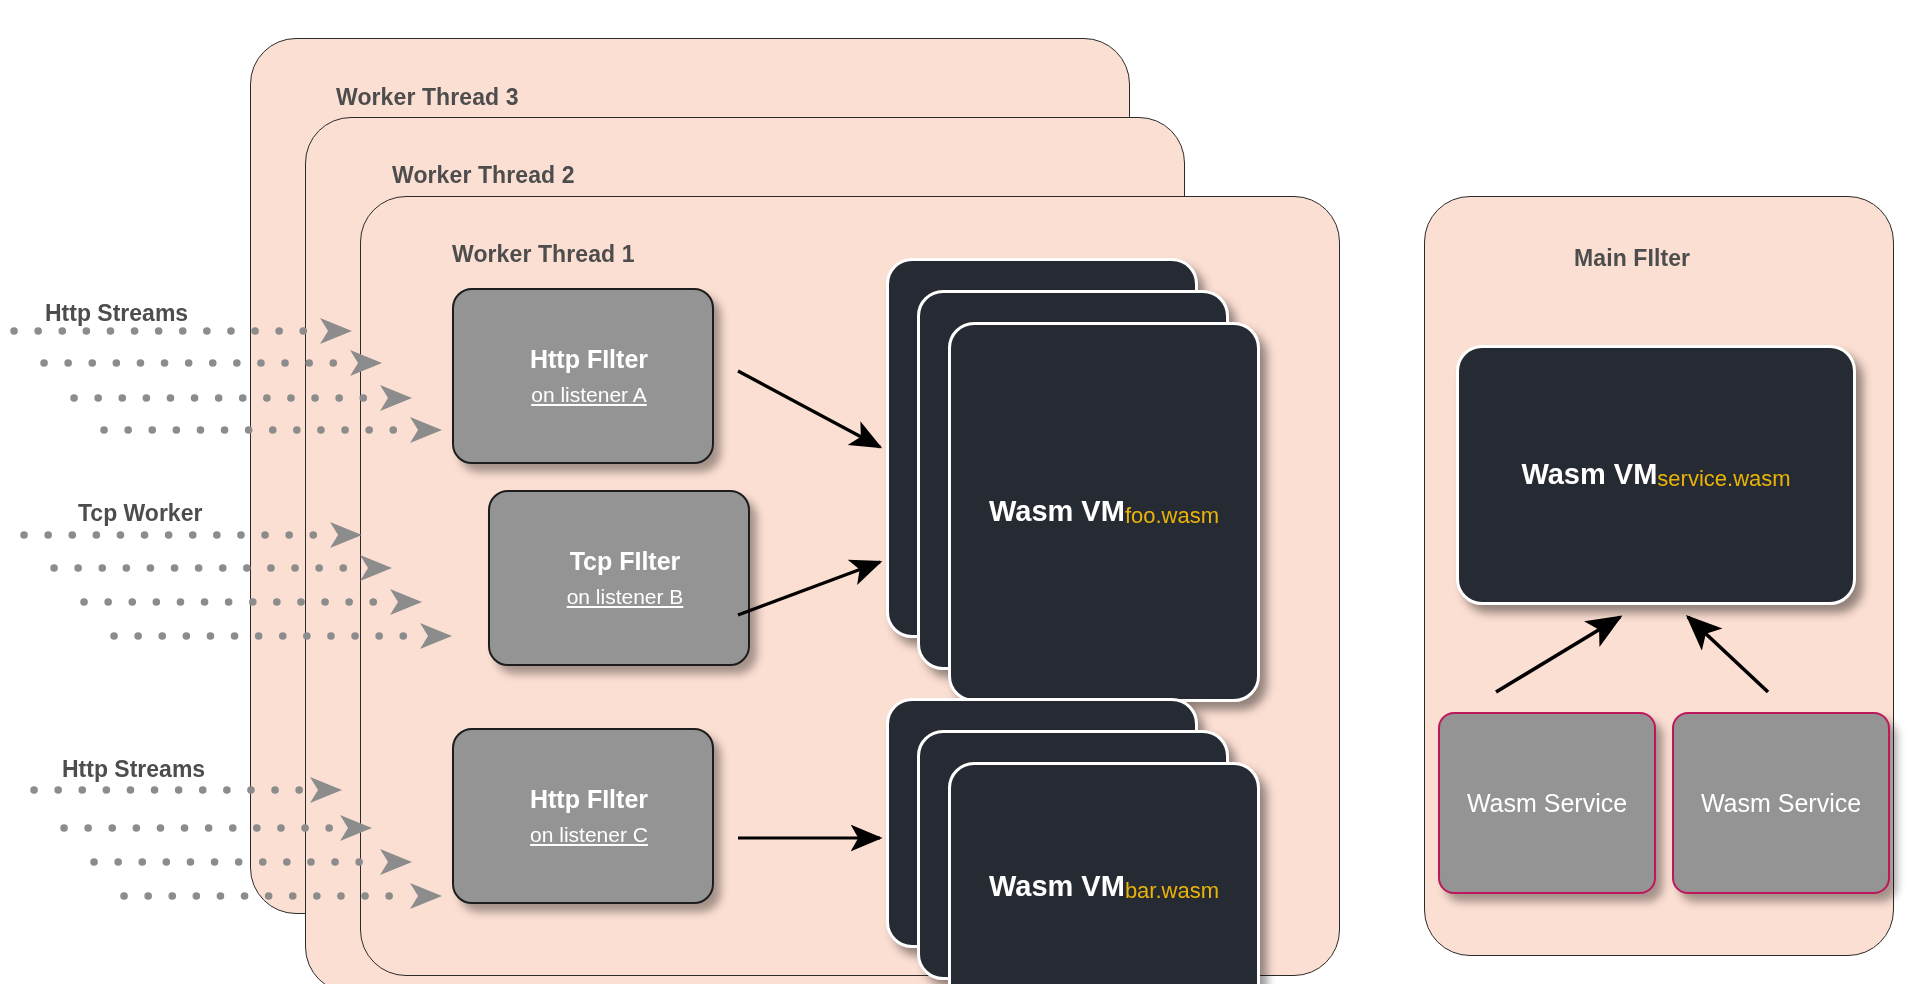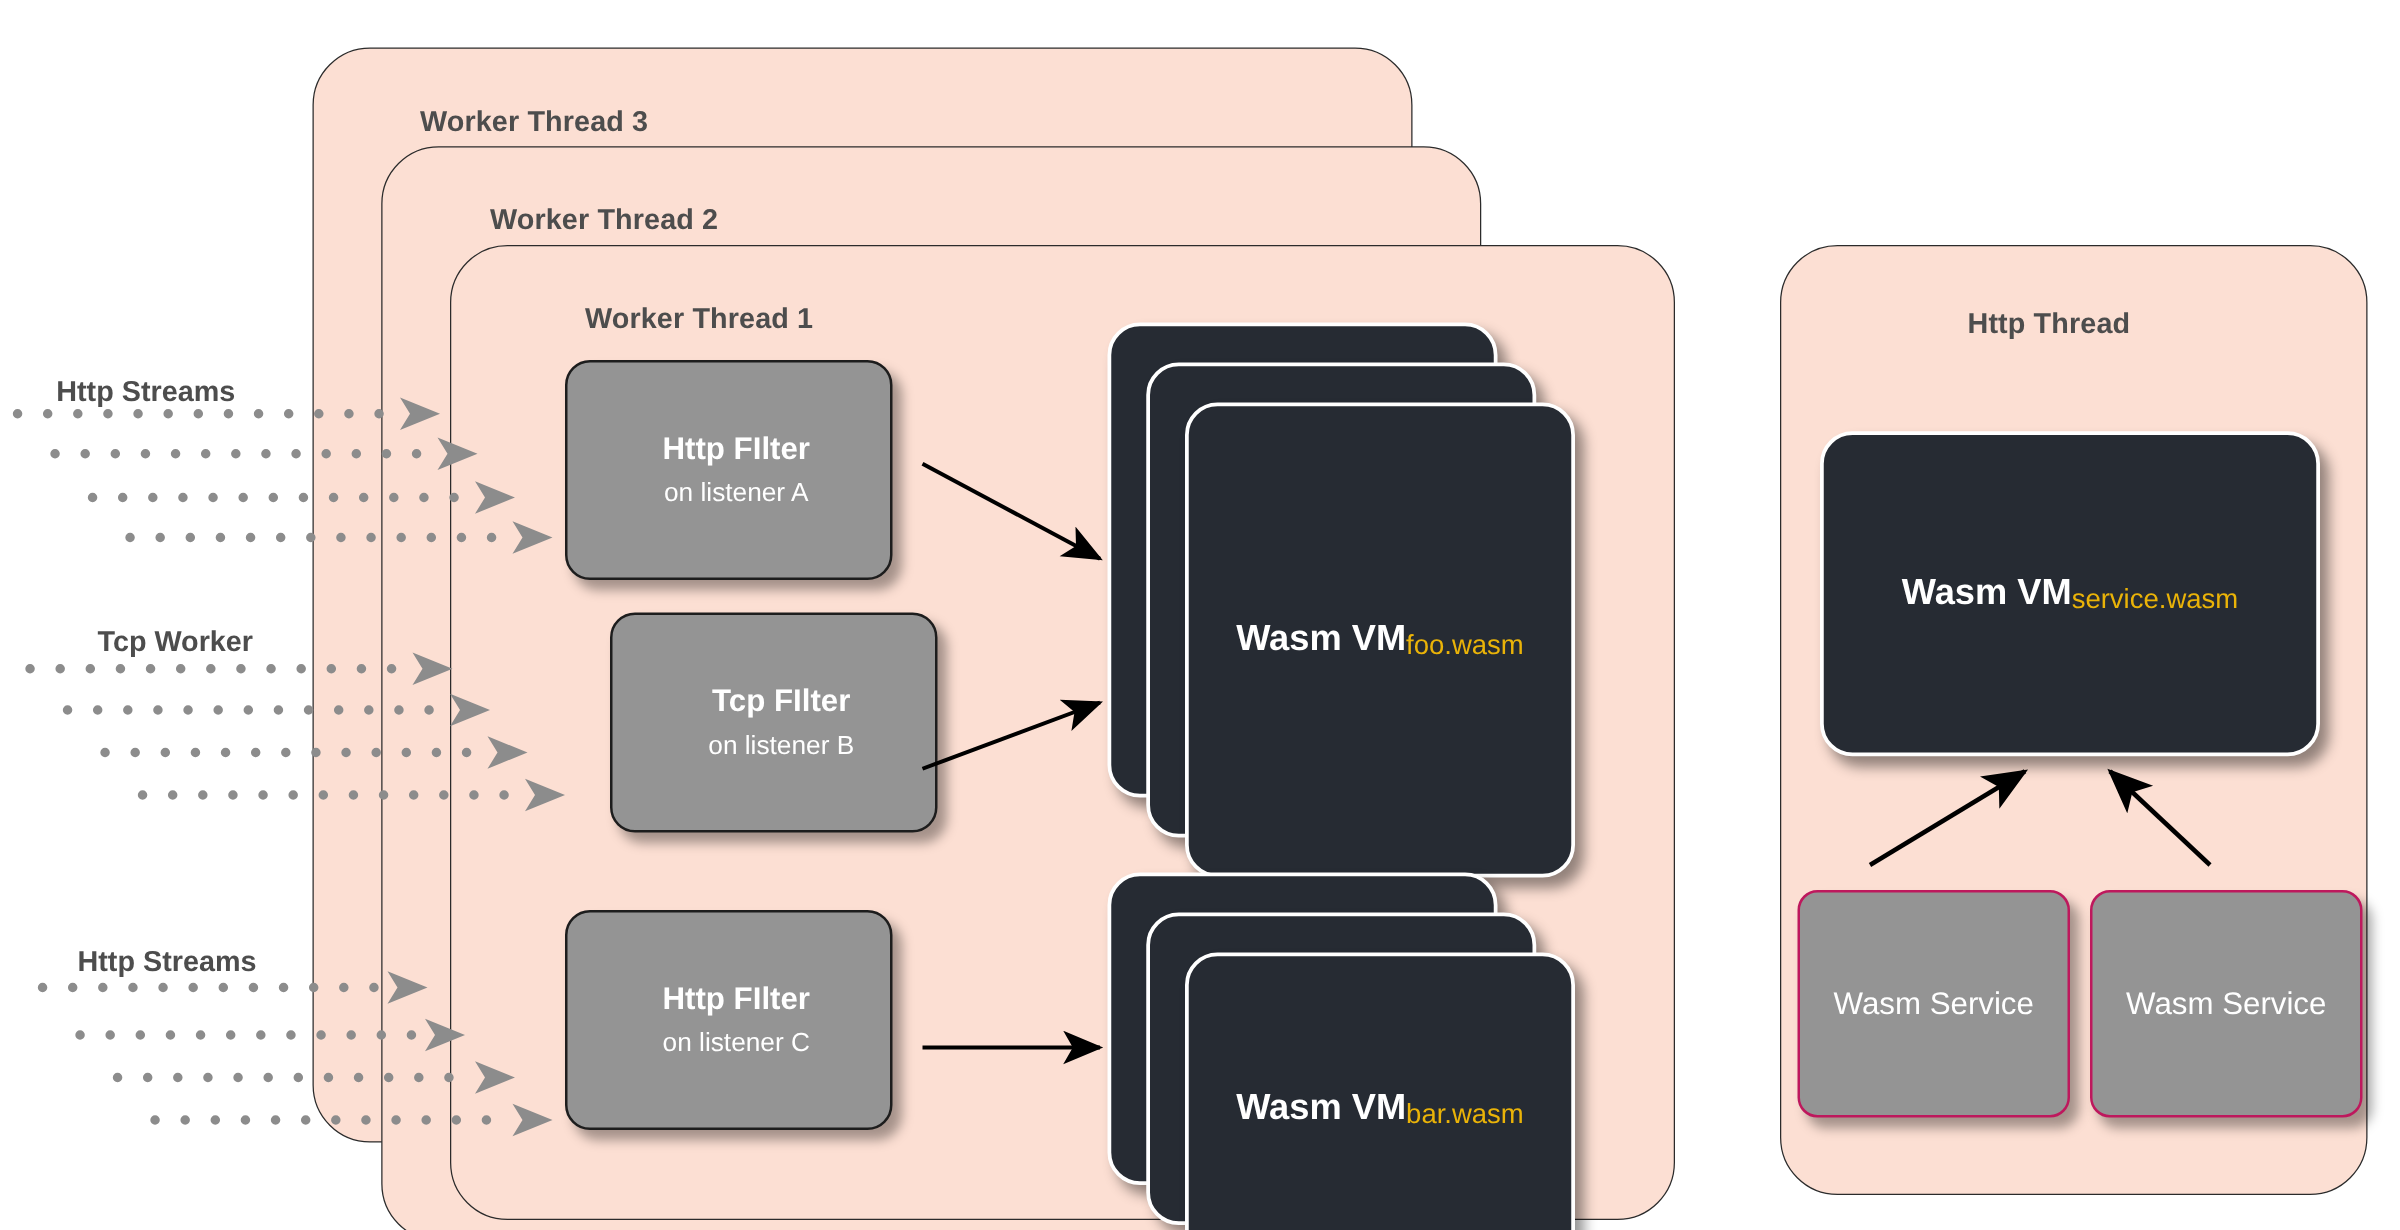--- a/index.html
+++ b/index.html
@@ -65,20 +65,21 @@
     font-size: 25px;
     line-height: 1.15;
     text-align: center;
   }
   .filter-sub {
     color: #ffffff;
     font-size: 21px;
     line-height: 1.15;
     text-align: center;
     margin-top: 9px;
+    text-decoration: underline;
   }
 
   
   .service-box {
     position: absolute;
     background: #949494;
     border: 2px solid #be185d;
     border-radius: 16px;
     box-sizing: border-box;
     display: flex;
@@ -137,24 +138,24 @@
 
 <div id="canvas">
 
   <div class="thread-panel" style="left:250px; top:38px; width:880px; height:876px;"></div>
   <div class="thread-label" style="left:336px; top:84px;">Worker Thread 3</div>
 
   <div class="thread-panel" style="left:305px; top:117px; width:880px; height:876px;"></div>
   <div class="thread-label" style="left:392px; top:162px;">Worker Thread 2</div>
 
   <div class="thread-panel" style="left:360px; top:196px; width:980px; height:780px;"></div>
-  <div class="thread-label" style="left:452px; top:241px;margin-left:16px;">Worker Thread 1</div>
+  <div class="thread-label" style="left:452px; top:241px;">Worker Thread 1</div>
 
   <div class="thread-panel" style="left:1424px; top:196px; width:470px; height:760px;"></div>
-  <div class="thread-label" style="left:1574px; top:245px;">Http Thread</div>
+  <div class="thread-label" style="left:1574px; top:245px;">Main FIlter</div>
 
   <div class="filter-box" style="left:452px; top:288px; width:262px; height:176px;">
     <div class="filter-title">Http FIlter</div>
     <div class="filter-sub">on listener A</div>
   </div>
 
   <div class="filter-box" style="left:452px; top:490px; width:262px; height:176px;margin-left:36px;">
     <div class="filter-title">Tcp FIlter</div>
     <div class="filter-sub">on listener B</div>
   </div>

